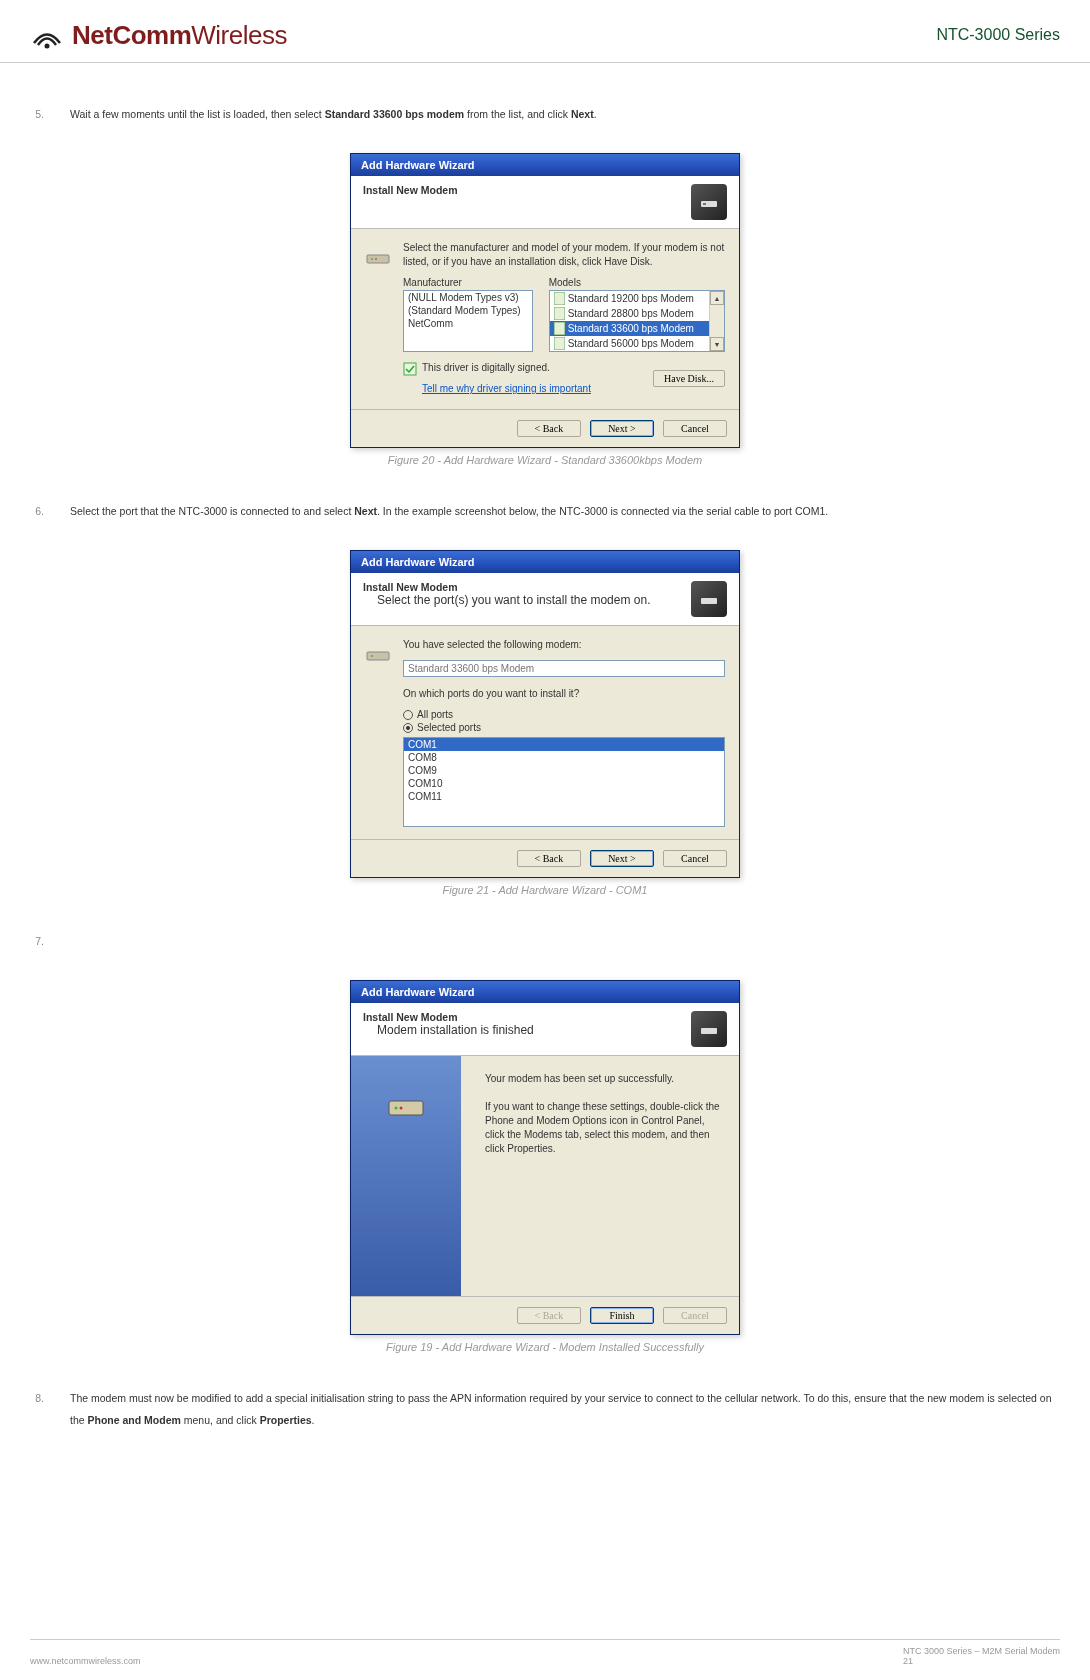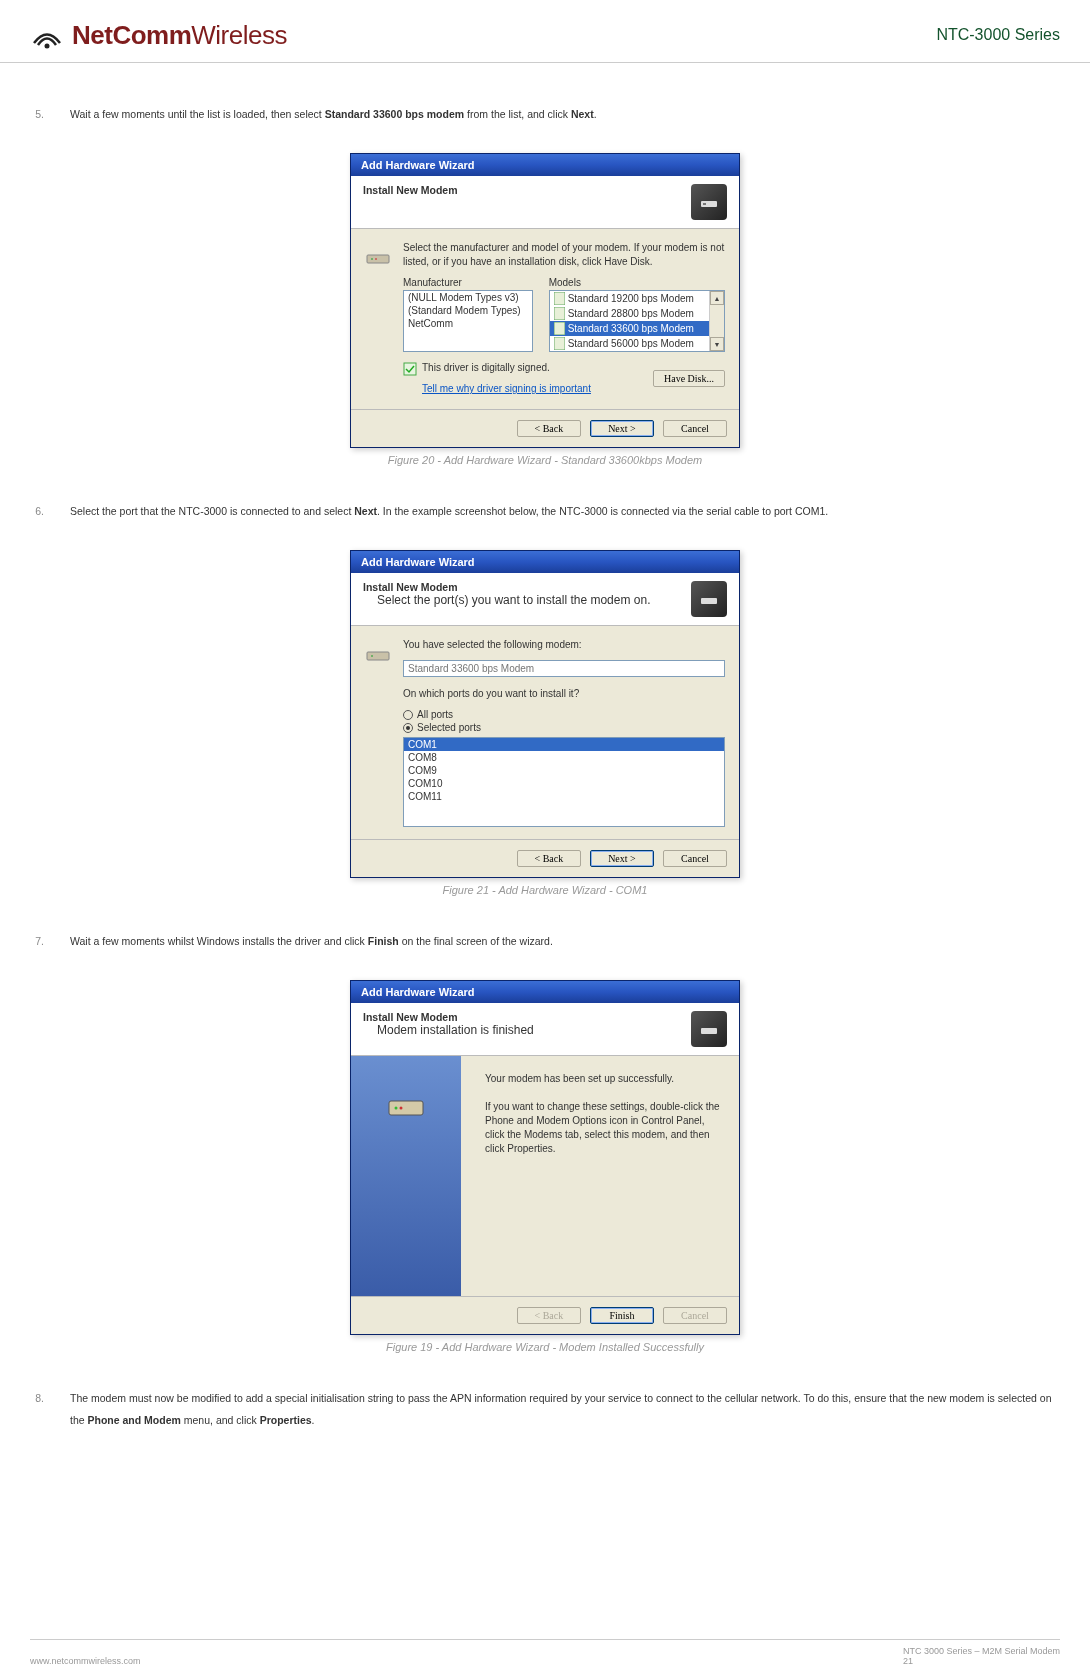--- a/index.html
+++ b/index.html
@@ -320,21 +320,20 @@
         <button>&lt; Back</button>
         <button class="primary">Next &gt;</button>
         <button>Cancel</button>
       </div>
     </div>
     <div class="caption">Figure 21 - Add Hardware Wizard - COM1</div>
   </div>
 
   <div class="step">
     <div class="step-num">7.</div>
-    <div class="step-text"><span>Wait a few moments whilst Windows installs the driver and click </span><strong>Finish</strong><span> on the final screen of the wizard.</span></div>
   </div>
 
   <div class="figure-wrap">
     <div class="wizard">
       <div class="titlebar">Add Hardware Wizard</div>
       <div class="wiz-head">
         <div class="wiz-head-text">
           <div class="ttl">Install New Modem</div>
           <div class="sub">Modem installation is finished</div>
         </div>

